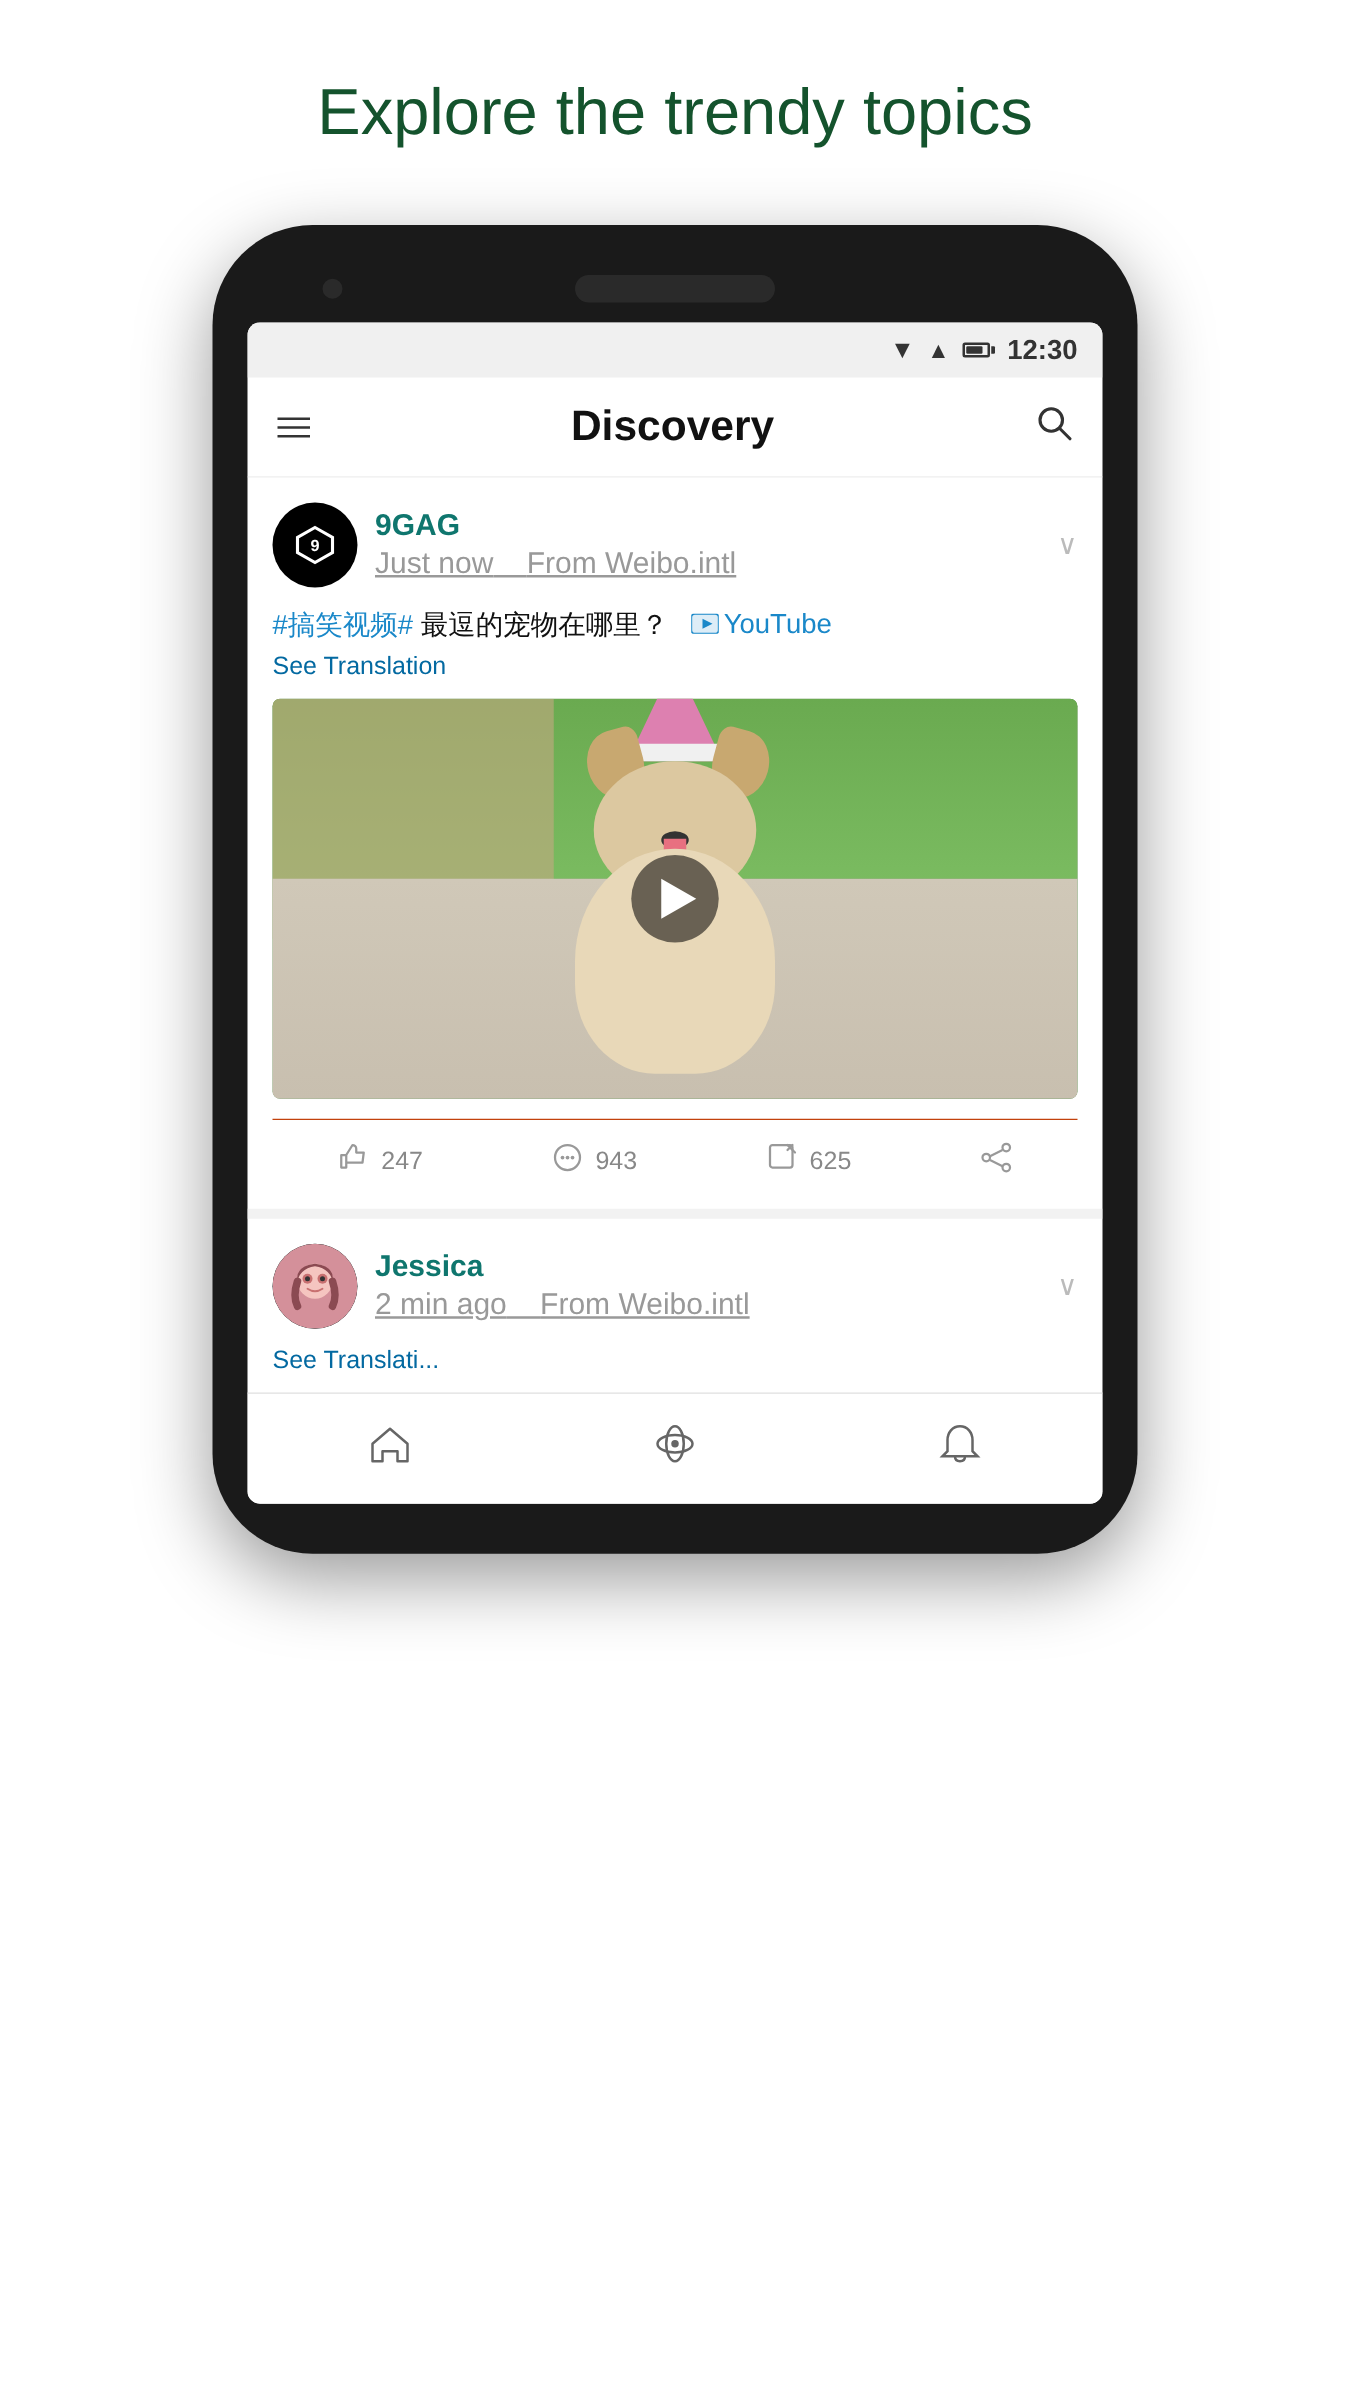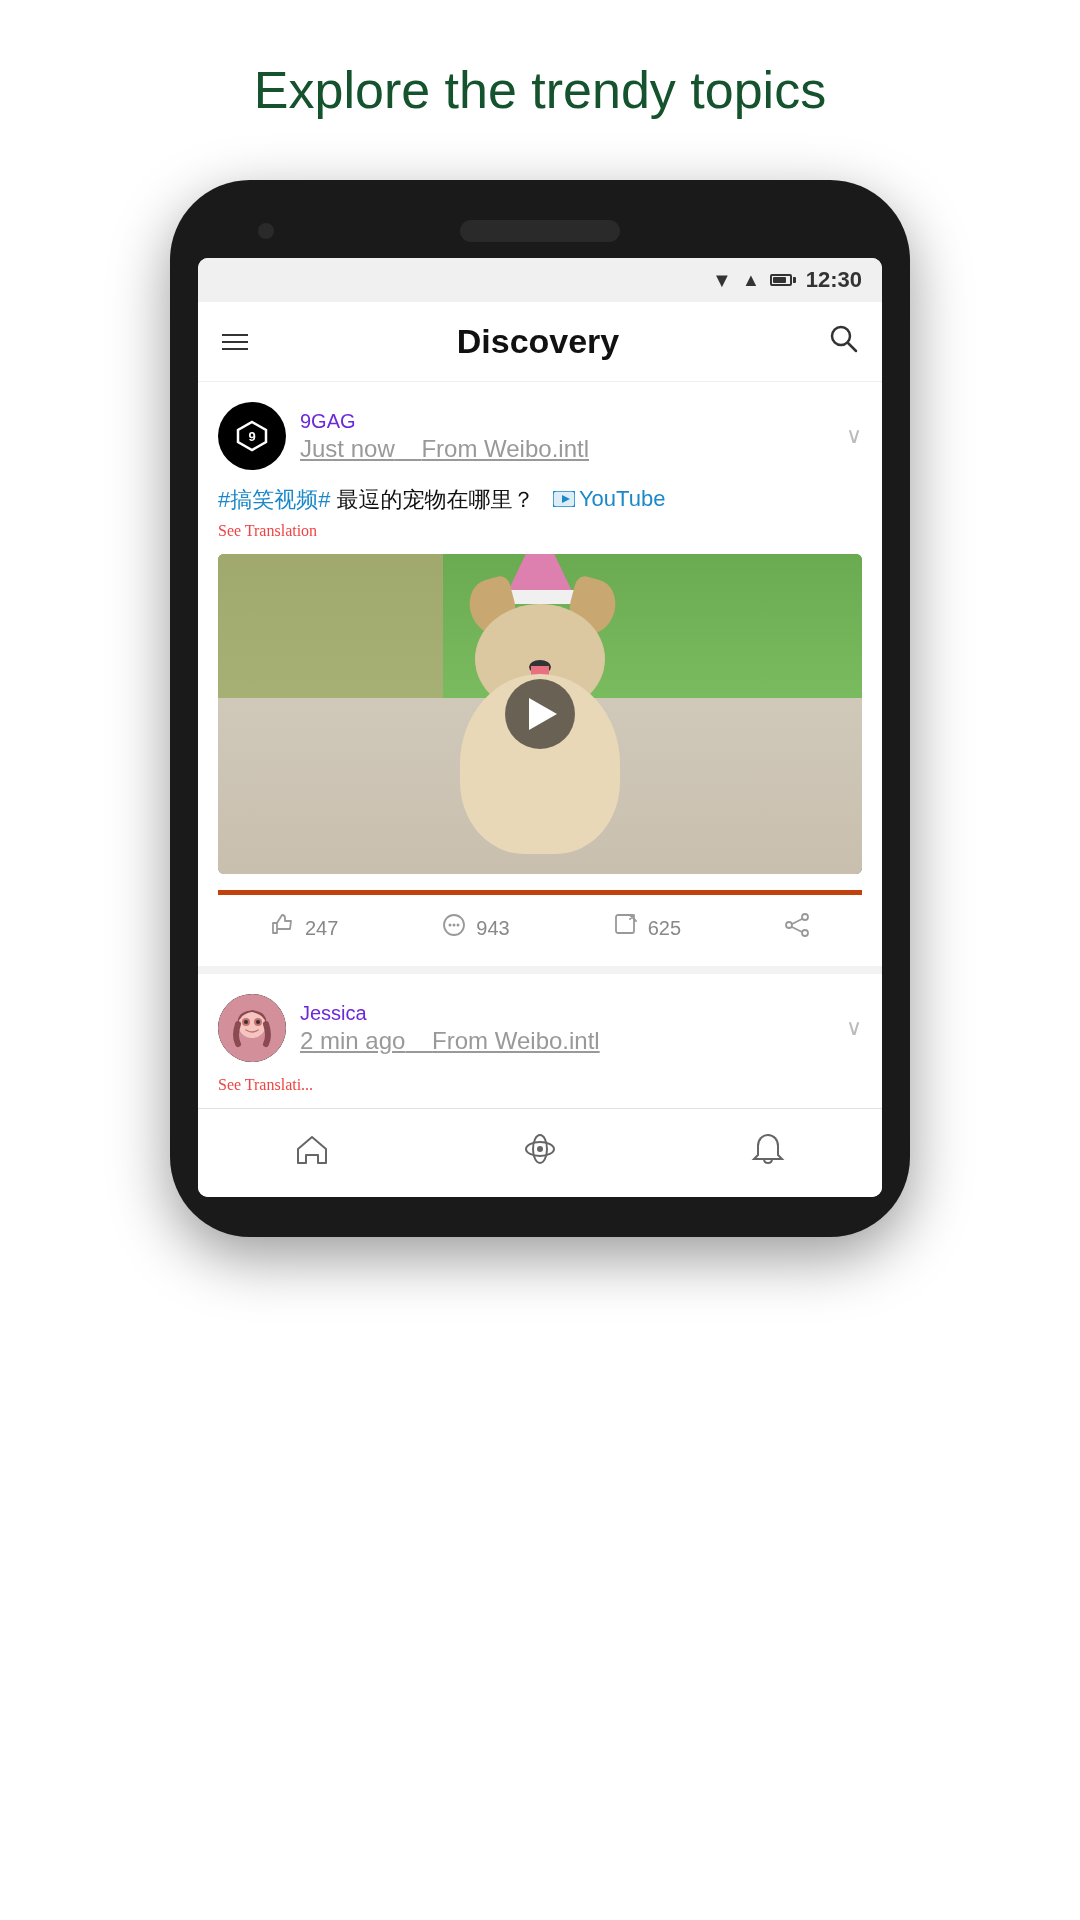--- a/index.html
+++ b/index.html
@@ -167,23 +167,23 @@
       overflow: hidden;
       flex-shrink: 0;
     }
     .avatar-9gag {
       background: #000;
       font-size: 30px;
       color: white;
       font-weight: 900;
     }
     .author-info .name {
-      font-size: 20px;
-      font-weight: 400;
-      color: #6d28d9;
+      font-size: 24px;
+      font-weight: 700;
+      color: #0f766e;
     }
     .author-info .meta {
       font-size: 24px;
       color: #999;
       margin-top: 2px;
       text-decoration: underline;
     }
     .chevron-down {
       font-size: 22px;
       color: #bbb;
@@ -202,24 +202,23 @@
     .post-text .hashtag {
       color: #1a88c9;
     }
     .post-text .youtube-link {
       color: #1a88c9;
       display: inline-flex;
       align-items: center;
       gap: 4px;
     }
     .see-translation {
-      font-size: 16px;
-      color: #ef4444;
+      font-size: 20px;
+      color: #0369a1;
       margin-top: 6px;
-      font-family: Liberation Serif, serif;
     }
 
     
     .video-thumb {
       width: 100%;
       height: 320px;
       background: linear-gradient(135deg, #7a9e6a 30%, #5a8a4a 70%);
       border-radius: 6px;
       margin-bottom: 16px;
       position: relative;
@@ -360,21 +359,21 @@
       border-left: 28px solid white;
       margin-left: 5px;
     }
 
     
     .post-actions {
       display: flex;
       justify-content: space-around;
       align-items: flex-start;
       padding: 16px 0 20px;
-      border-top: 5px solid #c2410c;
+      border-top: 1px solid #c2410c;
     }
     .action-btn {
       display: flex;
       align-items: center;
       gap: 8px;
       cursor: pointer;
       font-size: 20px;
       color: #888;
     }
     .action-count {

